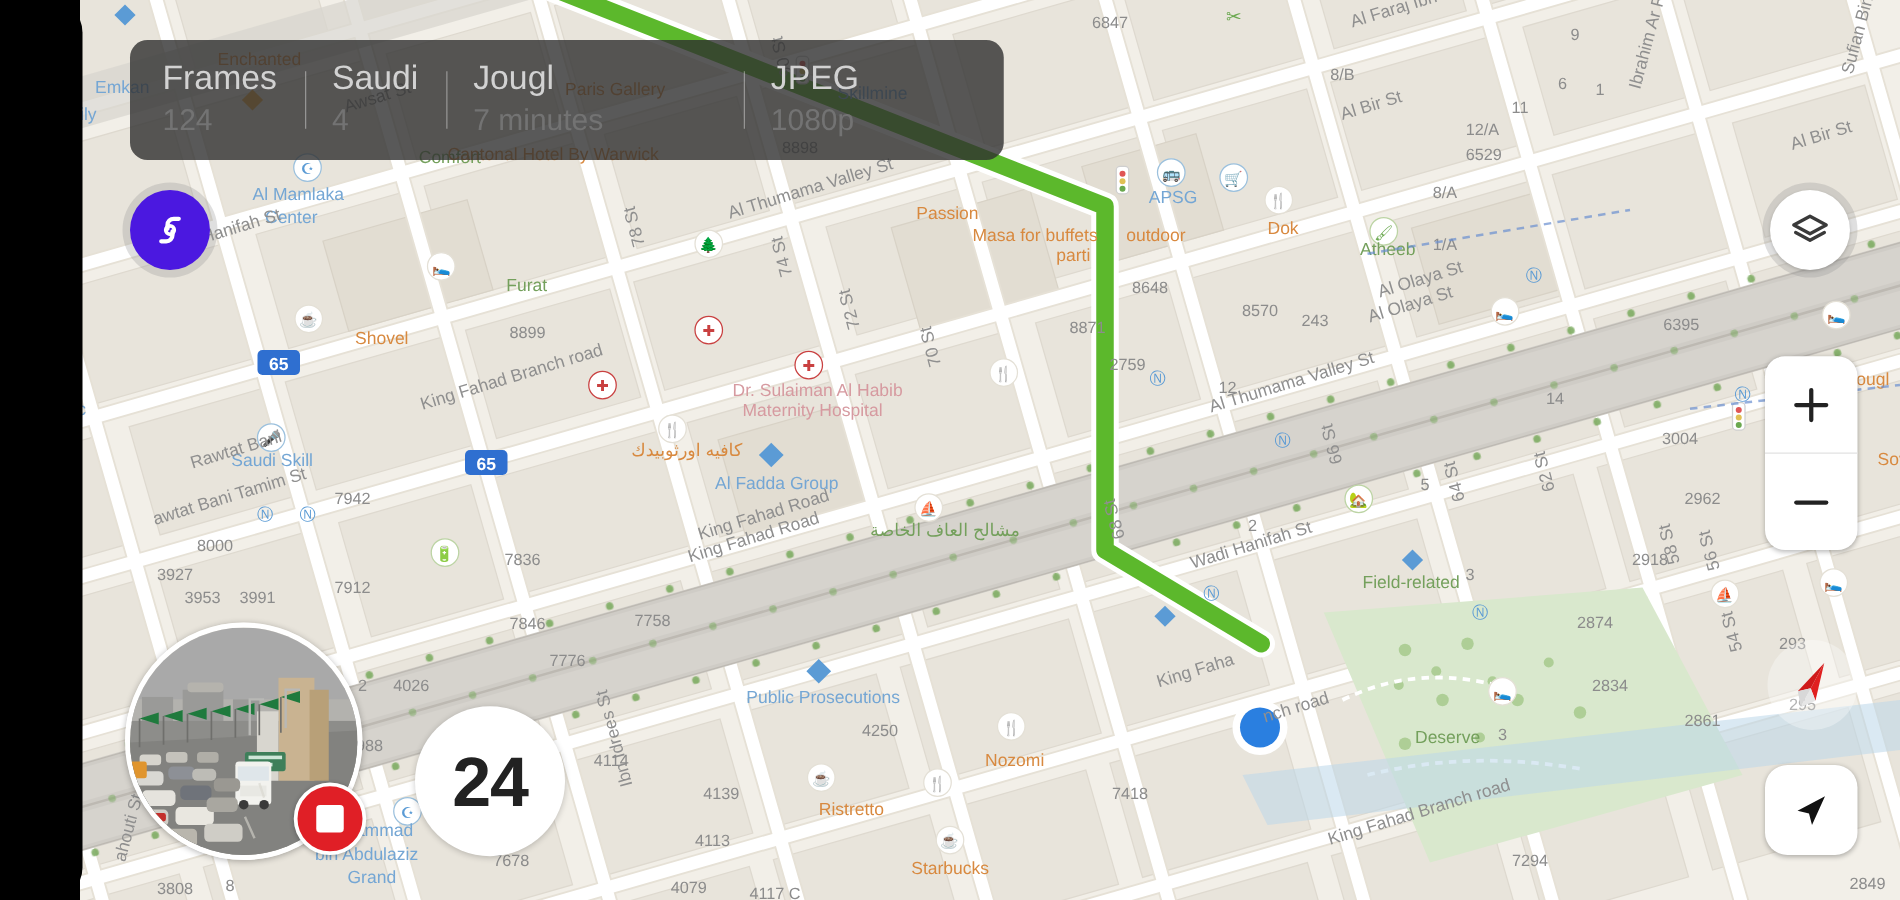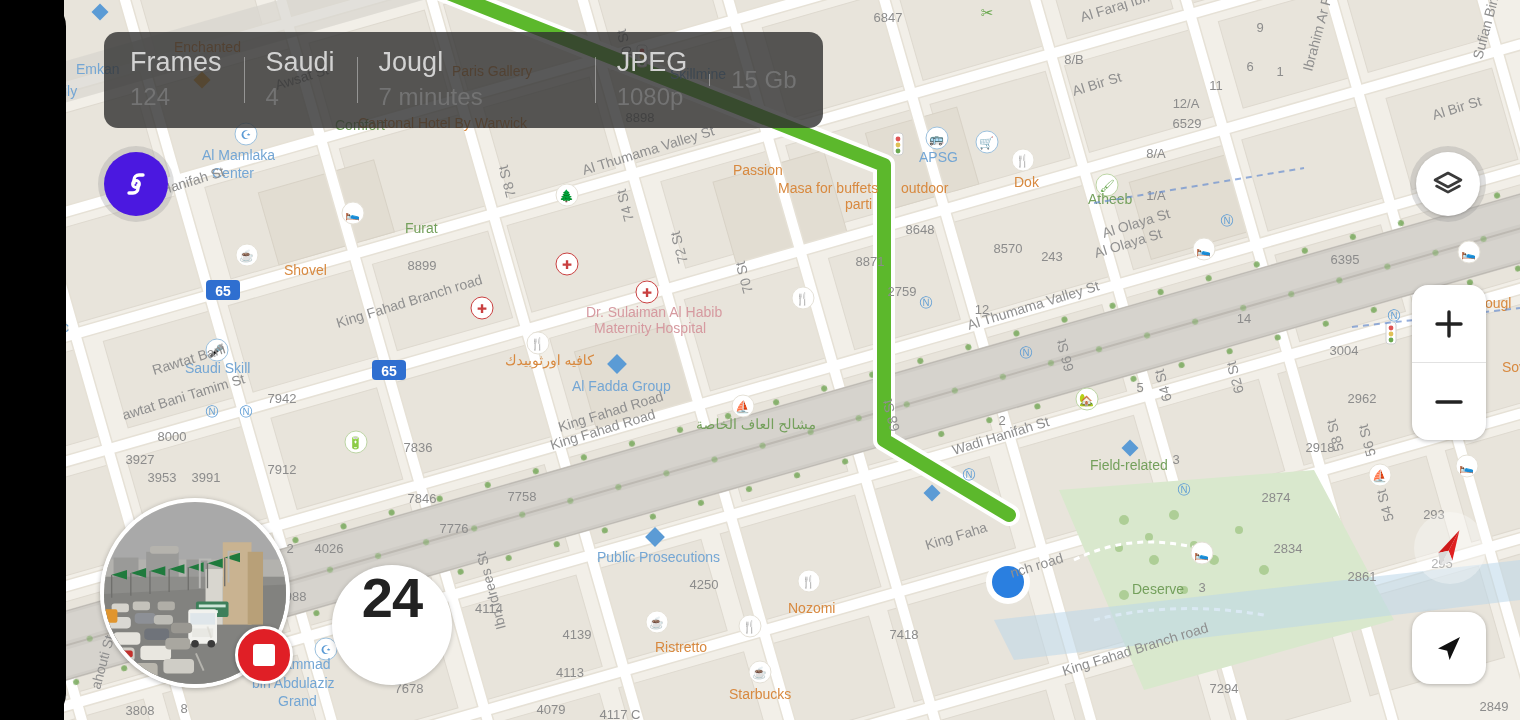--- a/index.html
+++ b/index.html
@@ -104,21 +104,21 @@
     border-radius: 50%; background: #e01f26; z-index: 29;
     border: 3px solid #ffffff;
     display: flex; align-items: center; justify-content: center;
     box-shadow: 0 1px 4px rgba(0,0,0,.3);
   }
   #stop-sq { width: 22px; height: 22px; background: #fff; border-radius: 3px; }
 
   #counter {
     position: absolute; left: 332px; top: 565px; width: 120px; height: 120px;
     border-radius: 50%; background: #ffffff; z-index: 27;
-    display: flex; justify-content: center;
+    display: flex; align-items: center; justify-content: center;
     box-shadow: 0 1px 5px rgba(0,0,0,.22);
   }
   #counter-num { font-size: 56px; font-weight: bold; color: #222222; letter-spacing: -1px; }
 
   
 </style>
 </head>
 <body>
 
 <div id="root">
@@ -678,21 +678,20 @@
       <div class="stat-label">Jougl</div>
       <div class="stat-value">7 minutes</div>
     </div>
     <div class="stat">
     </div>
     <div class="stat">
       <div class="stat-label">JPEG</div>
       <div class="stat-value">1080p</div>
     </div>
     <div class="stat">
-      <div class="stat-value">15 Gb</div>
     </div>
   </div>
 
   <div id="purple-badge">
     <svg width="36" height="36" viewBox="0 0 36 36">
       <path d="M25 9 h-4 a5 5 0 0 0 -5 5 v3" fill="none" stroke="#ffffff" stroke-width="3.4" stroke-linecap="round"></path>
       <path d="M11 27 h4 a5 5 0 0 0 5 -5 v-3" fill="none" stroke="#ffffff" stroke-width="3.4" stroke-linecap="round"></path>
       <circle cx="18" cy="18" r="3.4" fill="none" stroke="#ffffff" stroke-width="3"></circle>
     </svg>
   </div>

